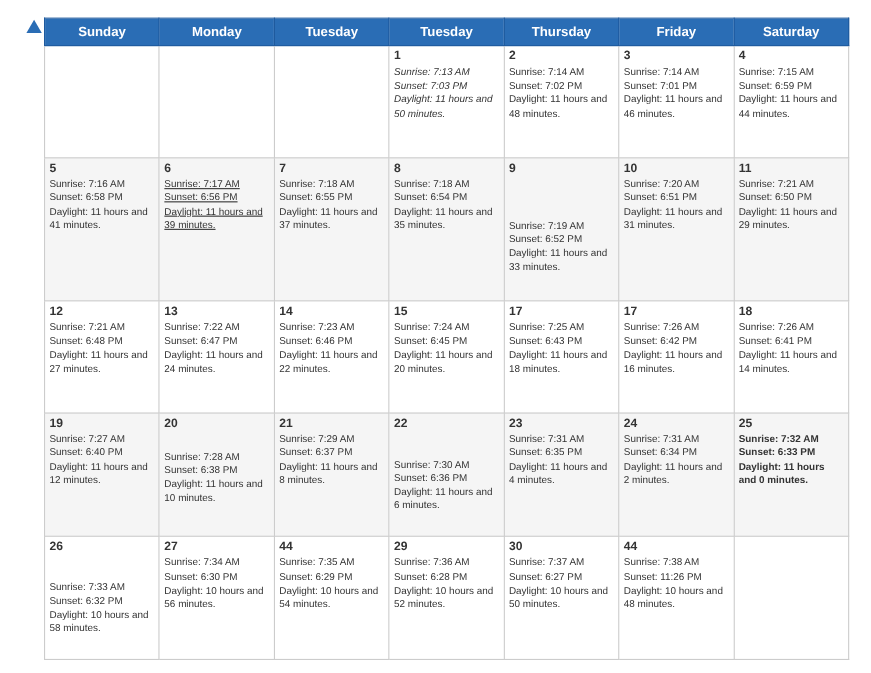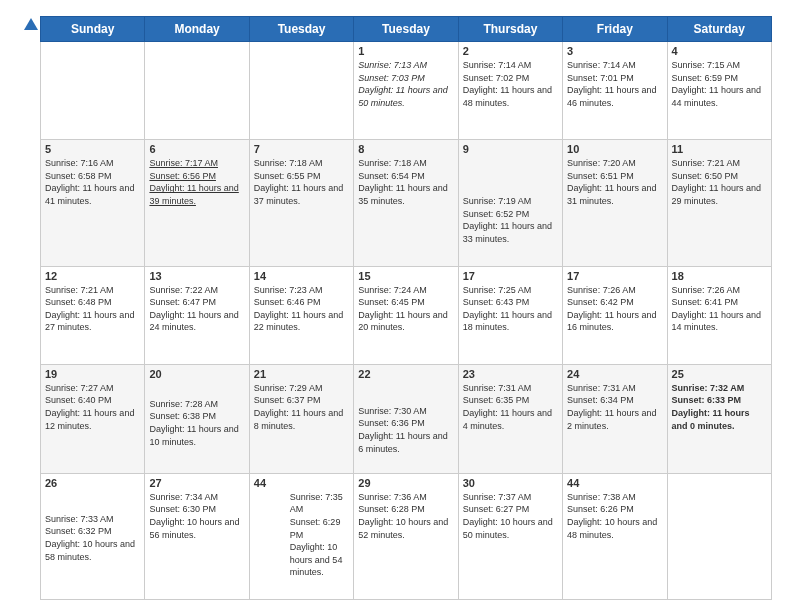--- a/index.html
+++ b/index.html
@@ -305,39 +305,39 @@
 Daylight: 10 hours and 58 minutes.</div>
           </td>
           <td>
             <span class="day-number">27</span>
             <div class="day-info" style="white-space: pre-line;">Sunrise: 7:34 AM
 Sunset: 6:30 PM
 Daylight: 10 hours and 56 minutes.</div>
           </td>
           <td>
             <span class="day-number">44</span>
-            <div class="day-info" style="white-space: pre-line; margin-left: 36px;">Sunrise: 7:35 AM
+            <div class="day-info" style="white-space: pre-line;">Sunrise: 7:35 AM
 Sunset: 6:29 PM
 Daylight: 10 hours and 54 minutes.</div>
           </td>
           <td>
             <span class="day-number">29</span>
             <div class="day-info" style="white-space: pre-line;">Sunrise: 7:36 AM
 Sunset: 6:28 PM
 Daylight: 10 hours and 52 minutes.</div>
           </td>
           <td>
             <span class="day-number">30</span>
             <div class="day-info" style="white-space: pre-line;">Sunrise: 7:37 AM
 Sunset: 6:27 PM
 Daylight: 10 hours and 50 minutes.</div>
           </td>
           <td>
             <span class="day-number">44</span>
             <div class="day-info" style="white-space: pre-line;">Sunrise: 7:38 AM
-Sunset: 6:26 PM
+Sunset: 11:26 PM
 Daylight: 10 hours and 48 minutes.</div>
           </td>
           <td class="empty-cell"></td>
         </tr>
       </tbody>
   </table>
 </div>
 
 </body></html>

